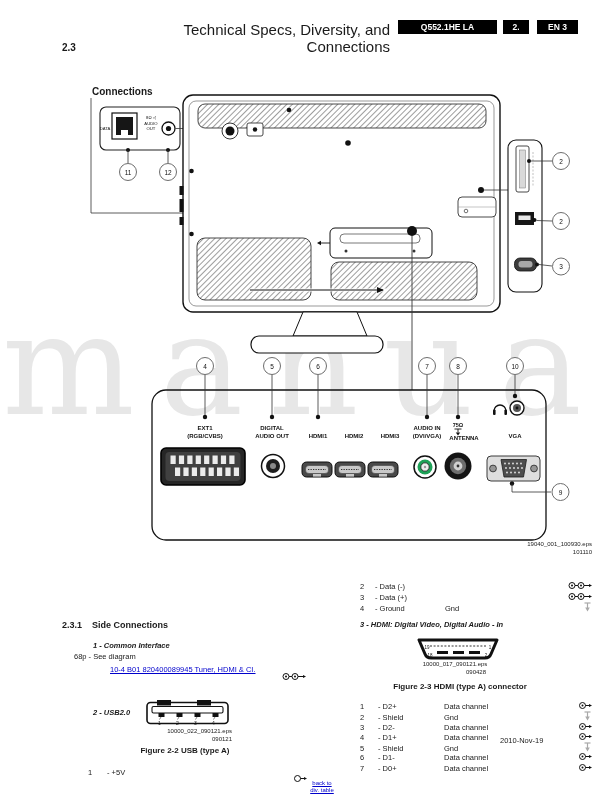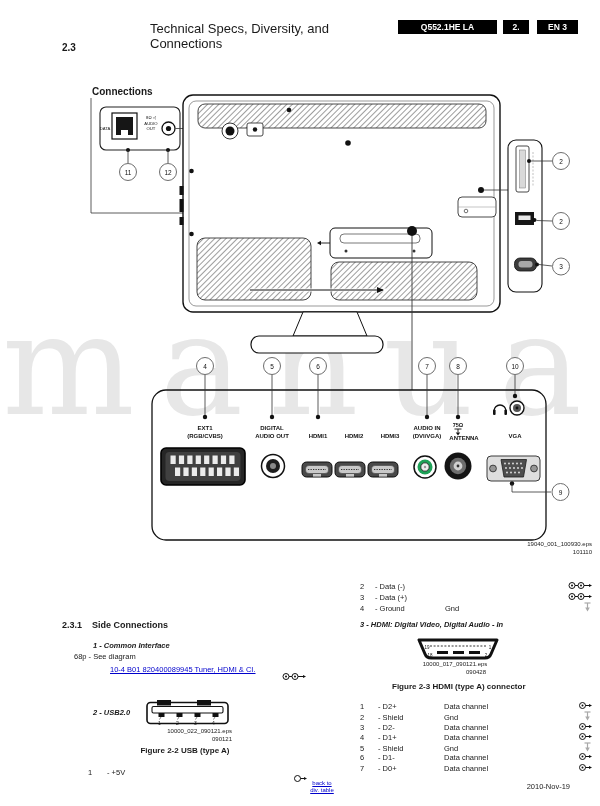--- a/index.html
+++ b/index.html
@@ -3,21 +3,21 @@
 <meta charset="utf-8">
 <style>
   html,body{margin:0;padding:0;background:#888;}
   .page{position:relative;width:600px;height:806px;background:#fff;overflow:hidden;
         font-family:"Liberation Sans",sans-serif;color:#1a1a1a;}
   .abs{position:absolute;}
   .b{font-weight:bold;} .i{font-style:italic;}
   .watermark{position:absolute;left:2px;top:296px;font-family:"DejaVu Serif",serif;
      font-size:140px;letter-spacing:25px;color:#e7e7e7;line-height:1;z-index:0;white-space:nowrap;}
   .z1{z-index:1;} .z2{z-index:2;}
-  .hdr-title{left:150px;top:21px;width:240px;text-align:left;font-size:13px;}
+  .hdr-title{left:150px;top:21px;width:240px;text-align:right;font-size:15px;}
   .badge{background:#000000;color:#fff;font-weight:bold;font-size:8.5px;height:13.5px;
      display:flex;align-items:center;justify-content:center;top:20px;}
   .b1{left:398px;width:99px;} .b2{left:503px;width:26px;} .b3{left:537px;width:41px;}
   .sec{font-size:10px;font-weight:bold;top:42px;}
   .fig1{left:55px;top:88px;width:540px;height:470px;}
   .fig1 text{font-family:"Liberation Sans",sans-serif;fill:#111;}
   .fig1 .cn{font-size:6.5px;text-anchor:middle;}
   .fig1 .lb{font-size:6px;font-weight:bold;text-anchor:middle;}
   .fig1 .tn{font-size:4.2px;text-anchor:middle;}
   .fig1 .co{fill:#fff;stroke:#6e6e6e;stroke-width:1;}
@@ -388,21 +388,21 @@
     <rect x="24" y="13" width="11" height="3" fill="#111"></rect>
       <rect x="40" y="13" width="11" height="3" fill="#111"></rect>
       <rect x="56" y="13" width="11" height="3" fill="#111"></rect>
     <text x="14" y="10.5" font-size="4.5" text-anchor="middle">19</text>
     <text x="77" y="10.5" font-size="4.5" text-anchor="middle">1</text>
     <text x="17" y="18.5" font-size="4.5" text-anchor="middle">18</text>
     <text x="73" y="18.5" font-size="4.5" text-anchor="middle">2</text>
   </svg>
   <div class="abs eps z2" style="left:405px;top:661px;width:100px;text-align:center;">10000_017_090121.eps</div>
   <div class="abs eps z2" style="left:405px;top:669px;width:81px;text-align:right;">090428</div>
-  <div class="abs cap z2" style="left:392px;top:682px;width:170px;text-align:left;">Figure 2-3 HDMI (type A) connector</div>
+  <div class="abs cap z2" style="left:375px;top:682px;width:170px;text-align:center;">Figure 2-3 HDMI (type A) connector</div>
 
   <div class="abs trows z2">
     <div class="trow">
       <span>1</span>
         <span>- D2+</span>
         <span>Data channel</span>
       <span><svg width="14" height="9" viewBox="0 0 14 9">
             <circle cx="4.5" cy="4.5" r="3" fill="none" stroke="#111"></circle>
             <circle cx="4.5" cy="4.5" r="1" fill="#111"></circle>
             <line x1="7.5" y1="4.5" x2="11" y2="4.5" stroke="#111"></line>
@@ -472,15 +472,15 @@
             <line x1="7.5" y1="4.5" x2="11" y2="4.5" stroke="#111"></line>
             <path d="M11,2.9 L14,4.5 L11,6.1 Z" fill="#111"></path>
           </svg></span>
     </div>
   </div>
 
   <div class="abs footer-back blue z2">
     <div>back to</div>
     <div>div. table</div>
   </div>
-  <div class="abs z2" style="left:500px;top:782px;width:70px;text-align:right;font-size:7.5px;">2010-Nov-19</div>
+  <div class="abs z2" style="left:500px;top:736px;width:70px;text-align:left;font-size:7.5px;">2010-Nov-19</div>
 
 </div>
 
 </body></html>

